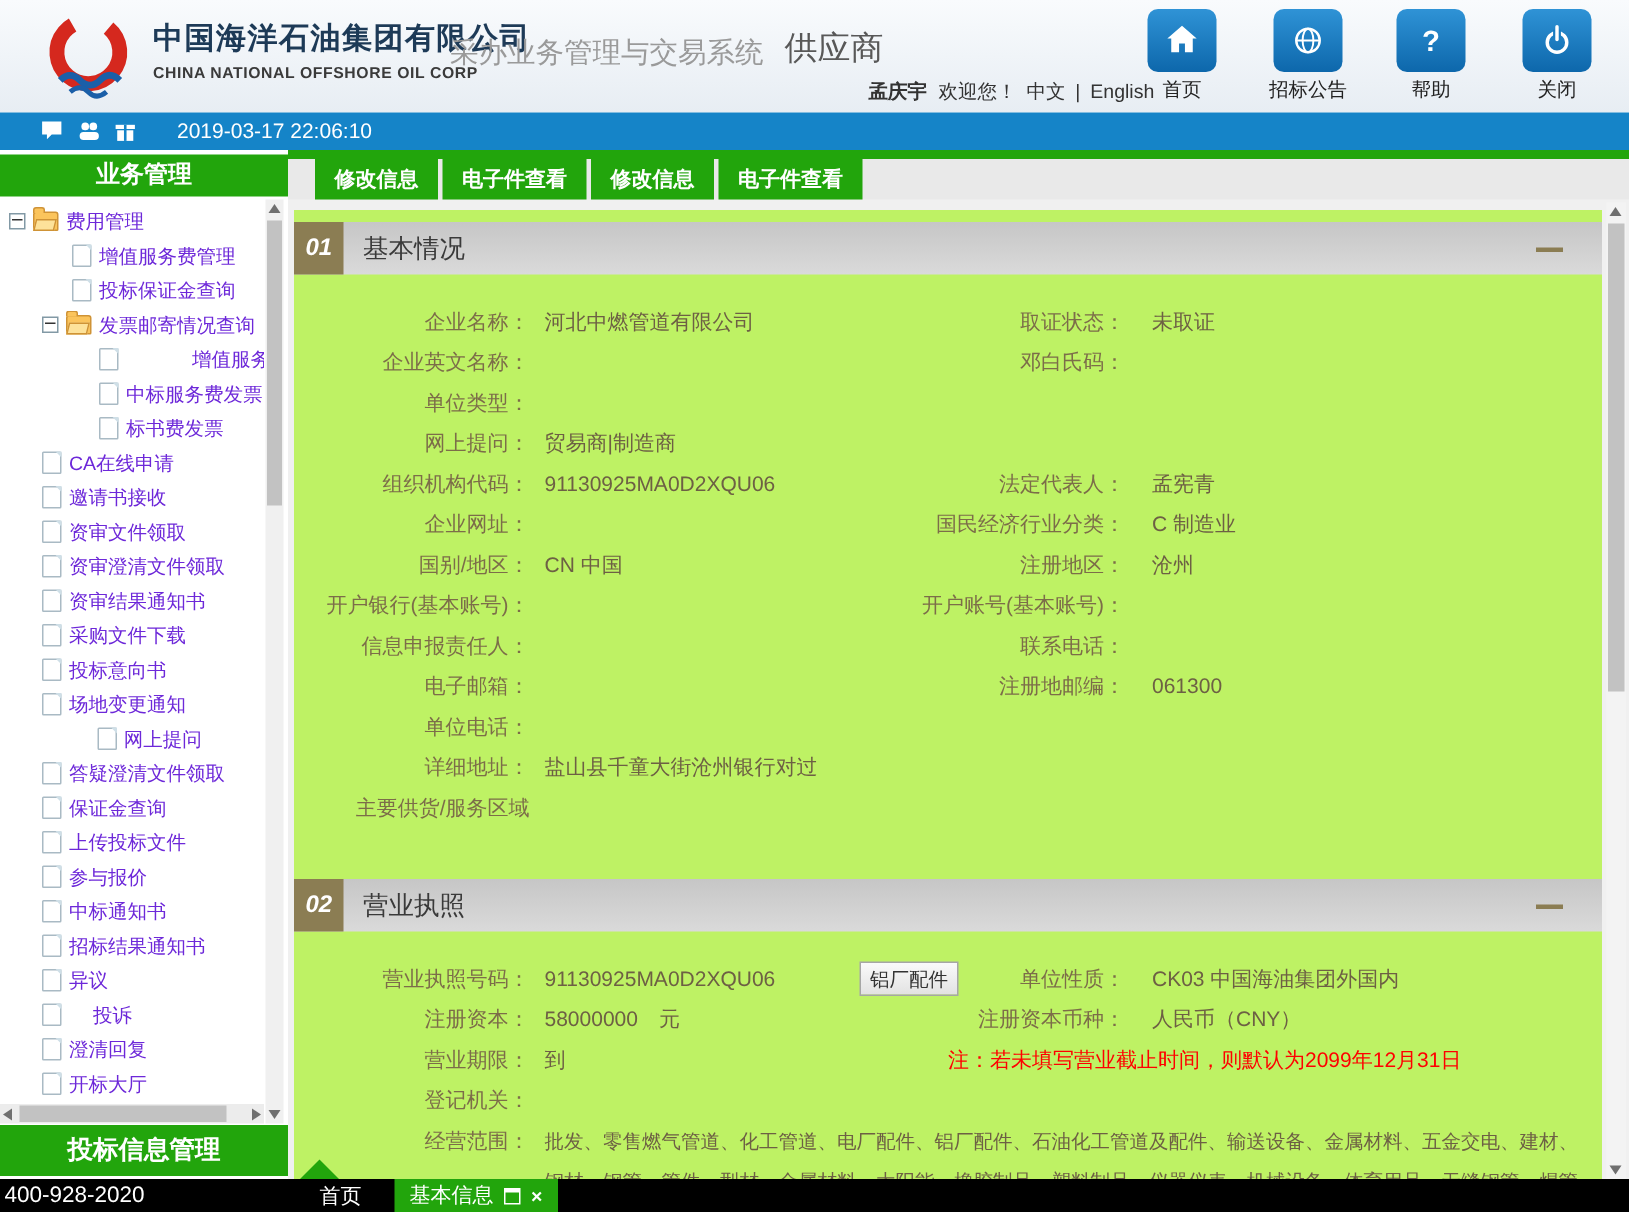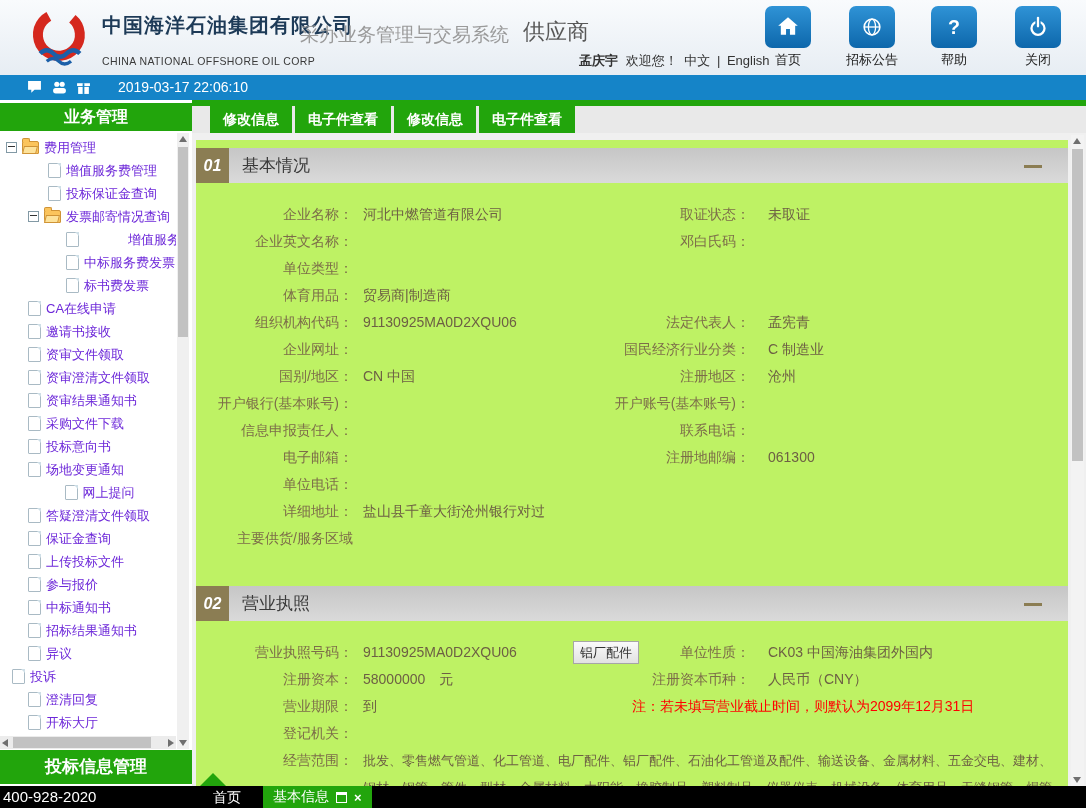--- a/index.html
+++ b/index.html
@@ -4,21 +4,21 @@
 <style>
   html,body{margin:0;padding:0}
   body{position:relative;width:1086px;height:808px;overflow:hidden;background:#fff;
        font-family:"Liberation Sans","DejaVu Sans",sans-serif}
   
   #topbar{position:absolute;left:0;top:0;width:1086px;height:75px;
           background:linear-gradient(#f9fbfd,#e7edf3)}
   .logo{position:absolute;left:24px;top:5px;width:72px;height:64px}
   .company{position:absolute;left:102px;top:12px;white-space:nowrap}
   .company-cn{font-size:20px;font-weight:bold;color:#1d3a57;letter-spacing:1px}
-  .company-en{font-size:10.5px;font-weight:normal;color:#3a3a3a;letter-spacing:.4px;margin-top:16px}
+  .company-en{font-size:10.5px;font-weight:bold;color:#3a3a3a;letter-spacing:.4px;margin-top:4px}
   .sysname{position:absolute;left:300px;top:22px;font-size:19px;color:#9a9a9a;white-space:nowrap}
   .portal{position:absolute;left:523px;top:17px;font-size:22px;color:#585858;white-space:nowrap}
   .userline{position:absolute;left:579px;top:52px;font-size:13px;color:#333;white-space:nowrap}
   .userline .uname{font-weight:bold;margin-right:4px}
   .userline .lang{cursor:pointer;margin:0 3px}
   .nav-item{position:absolute;top:6px;width:72px;text-align:center;cursor:pointer}
   .nav-ico{width:46px;height:42px;margin:0 auto;border-radius:7px;
            background:linear-gradient(#2f93d6,#0d67ab);display:flex;align-items:center;justify-content:center}
   .nav-label{font-size:13px;color:#222;margin-top:3px}
   
@@ -261,21 +261,21 @@
         <span class="tlabel">中标通知书</span>
       </div>
       <div class="trow" style="padding-left: 28px;">
         <span class="i-file"></span>
         <span class="tlabel">招标结果通知书</span>
       </div>
       <div class="trow" style="padding-left: 28px;">
         <span class="i-file"></span>
         <span class="tlabel">异议</span>
       </div>
-      <div class="trow" style="padding-left: 12px;">
+      <div class="trow" style="padding-left: 28px; gap: 16px;">
         <span class="i-file"></span>
         <span class="tlabel">投诉</span>
       </div>
       <div class="trow" style="padding-left: 28px;">
         <span class="i-file"></span>
         <span class="tlabel">澄清回复</span>
       </div>
       <div class="trow" style="padding-left: 28px;">
         <span class="i-file"></span>
         <span class="tlabel">开标大厅</span>
@@ -317,21 +317,21 @@
           <span class="val-r">未取证</span>
         </div>
         <div class="frow">
           <span class="lbl-l">企业英文名称：</span>
           <span class="lbl-r">邓白氏码：</span>
         </div>
         <div class="frow">
           <span class="lbl-l">单位类型：</span>
         </div>
         <div class="frow">
-          <span class="lbl-l">体育用品：</span>
+          <span class="lbl-l">网上提问：</span>
           <span class="val-l">贸易商|制造商</span>
         </div>
         <div class="frow">
           <span class="lbl-l">组织机构代码：</span>
           <span class="val-l">91130925MA0D2XQU06</span>
           <span class="lbl-r">法定代表人：</span>
           <span class="val-r">孟宪青</span>
         </div>
         <div class="frow">
           <span class="lbl-l">企业网址：</span>

